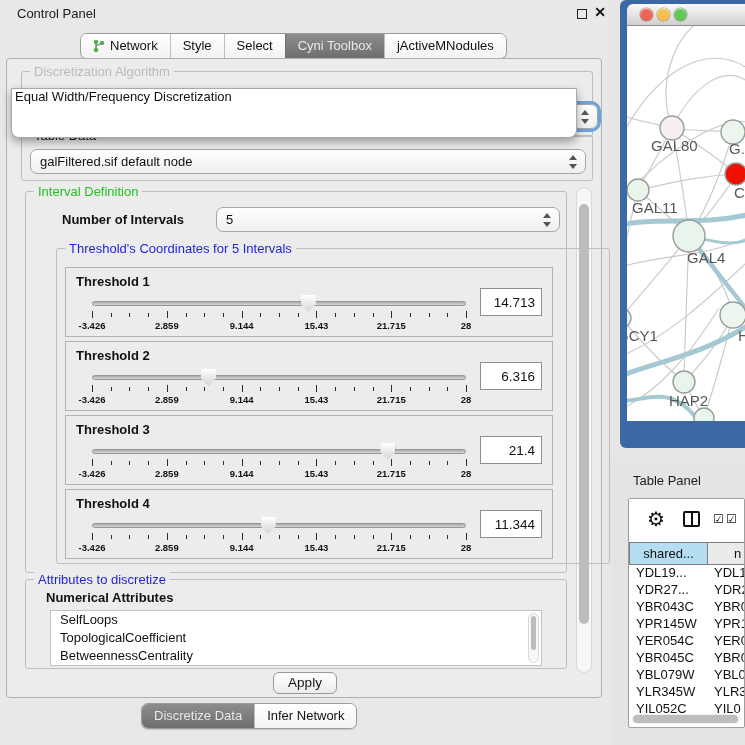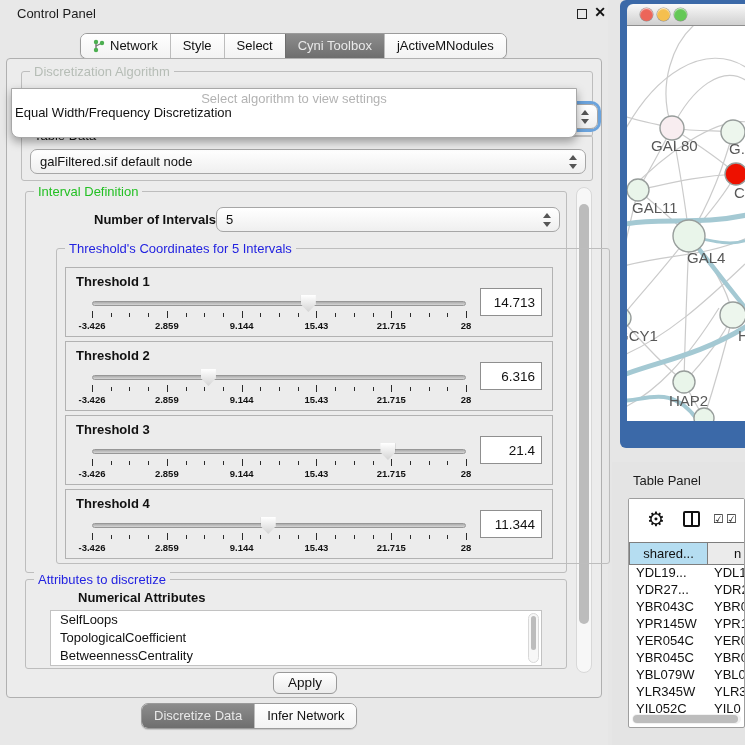--- a/index.html
+++ b/index.html
@@ -56,21 +56,21 @@
   .track { position:absolute; left:0; right:0; top:7px; height:5px; border-radius:3px; background:linear-gradient(#ababab,#d6d6d6); border:1px solid #979797; }
   .thumb-pt { position:absolute; top:1px; width:15px; height:17px; margin-left:-7px; background:linear-gradient(#ffffff,#d4d4d4); clip-path:polygon(0 0,100% 0,100% 55%,50% 100%,0 55%); filter:drop-shadow(0 0 0.8px #777); }
   .ticks { position:absolute; left:0; right:0; top:17px; height:8px; }
   .ticks i { position:absolute; width:1px; background:#2b2b2b; }
   .ticks i.major { top:0; height:7px; }
   .ticks i.minor { top:2px; height:4px; }
   .scale-labels { position:absolute; left:0; right:0; top:26px; height:12px; }
   .scale-labels b { position:absolute; transform:translateX(-50%); font-size:9.5px; font-weight:bold; color:#111; white-space:nowrap; }
   .thr-value { position:absolute; right:10px; top:20px; width:62px; height:28px; background:#fff; border:1px solid #8f8f8f; font-size:13.5px; color:#111; text-align:right; padding:6px 6px 0 0; }
 
-  .bold13 { font-size:13px; font-weight:bold; color:#111; position:absolute; white-space:nowrap;margin-left:32px; }
+  .bold13 { font-size:13px; font-weight:bold; color:#111; position:absolute; white-space:nowrap; }
 
   .attr-list { position:absolute; left:24px; top:30px; width:492px; height:56px; background:#fff; border:1px solid #c2c2c2; overflow:hidden; }
   .attr-list .li { font-size:13px; color:#111; padding-left:9px; height:18px; line-height:18px; white-space:nowrap; }
 
   .apply-btn { position:absolute; left:266px; top:613px; width:64px; height:22px; background:linear-gradient(#ffffff,#ebebeb); border:1px solid #999; border-radius:6px; font-size:13.5px; color:#111; text-align:center; line-height:20px; }
 
   
   .netwin { position:absolute; left:620px; top:0; width:125px; height:448px; background:#3b69a8; border-radius:6px 0 0 6px; }
   .mac-titlebar { position:absolute; left:7px; top:4px; right:0; height:22px; background:linear-gradient(#f9f9f9,#d0d0d0); border-bottom:1px solid #8e8e8e; border-radius:6px 0 0 0; }
   .light { position:absolute; top:4px; width:13px; height:13px; border-radius:50%; box-shadow:inset 0 1px 1px rgba(255,255,255,0.7), 0 0 0 0.5px rgba(0,0,0,0.35); }
@@ -136,21 +136,20 @@
         <span class="group-title t-dim">Discretization Algorithm</span>
         <div class="combo focused" style="left:81px; top:32px; width:495px;">
           <span class="spin">
               <i class="up"></i>
               <i class="dn"></i>
             </span>
         </div>
       </div>
 
       <div class="popup">
-        <div class="prompt">Select algorithm to view settings</div>
         <div id="popup-items">
             <div class="item">Equal Width/Frequency Discretization</div>
           </div>
       </div>
 
       <div class="group" style="left:14px; top:76px; width:572px; height:46px;">
         <span class="group-title t-dark">Table Data</span>
         <div class="combo" style="left:8px; top:13px; width:556px;">
           <span class="val">galFiltered.sif default node</span>
           <span class="spin">

